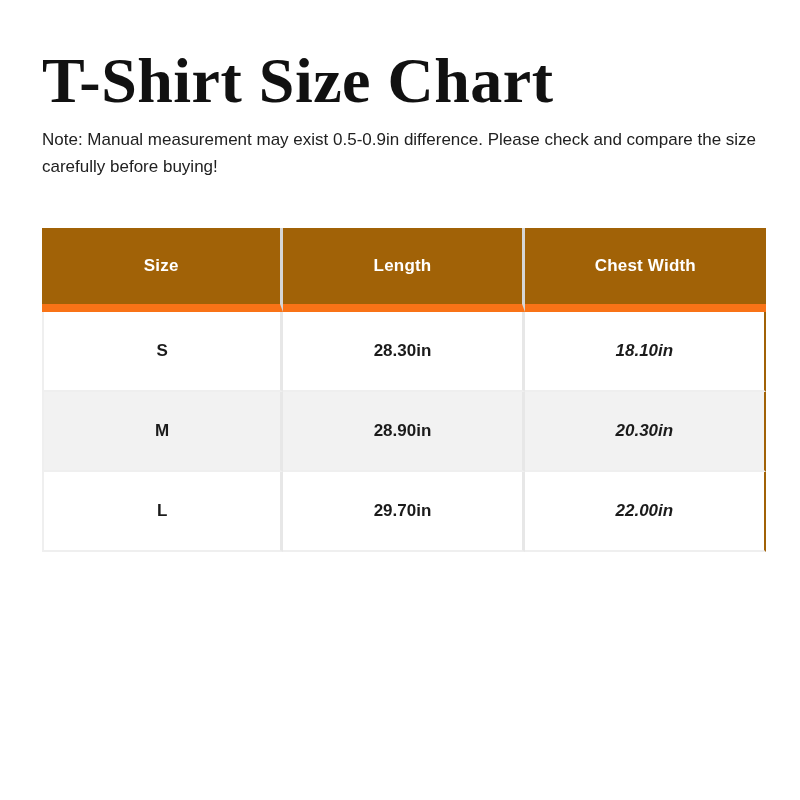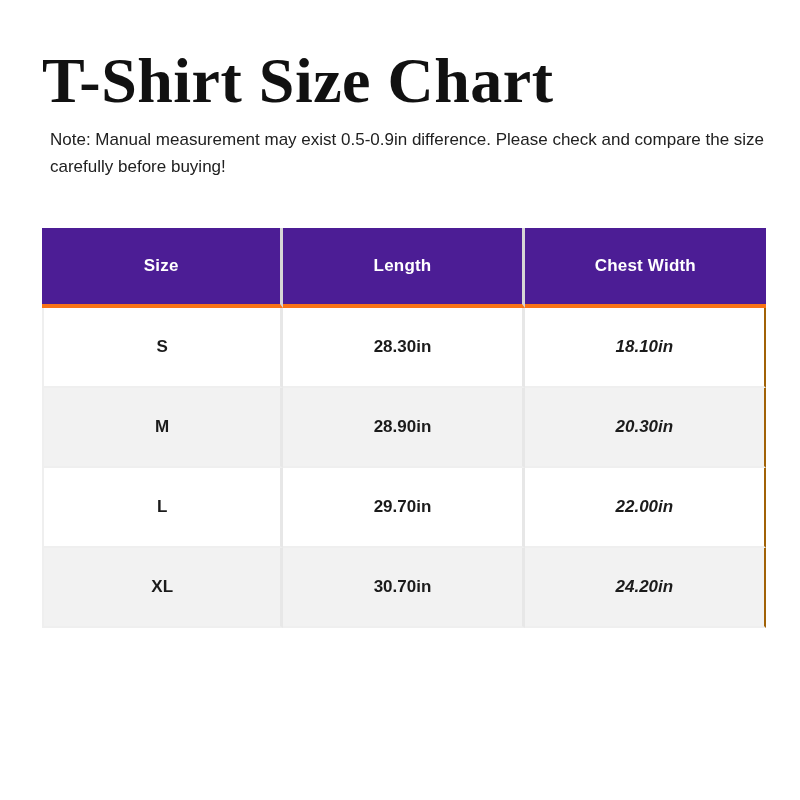--- a/index.html
+++ b/index.html
@@ -22,45 +22,45 @@
     margin: 0;
     font-family: "Liberation Serif", serif;
     font-weight: 700;
     font-size: 64px;
     line-height: 70px;
     letter-spacing: 0.5px;
     color: #111111;
     white-space: nowrap;
   }
   p.note {
-    margin: 10px 0 0 8px;
+    margin: 10px 0 0 0;
     font-size: 17px;
     line-height: 27px;
     color: #212121;
     max-width: 730px;
   }
   table.size-chart {
     margin-top: 48px;
     width: 724px;
     border-collapse: separate;
     border-spacing: 0;
     table-layout: fixed;
   }
   table.size-chart col { width: 33.333%; }
   thead th {
     height: 74px;
-    background: #4c1d95;
+    background: #a16207;
     color: #ffffff;
     font-size: 17px;
     font-weight: 600;
     letter-spacing: 0.2px;
     text-align: center;
     vertical-align: middle;
     border-right: 3px solid #d6d6d6;
-    border-bottom: 4px solid #f97316;
+    border-bottom: 8px solid #f97316;
   }
   thead th:last-child { border-right: none; text-align: center; }
   tbody td {
     height: 76px;
     text-align: center;
     vertical-align: middle;
     font-size: 17px;
     font-weight: 700;
     color: #1b1b1b;
     background: #ffffff;
@@ -102,21 +102,16 @@
       <tr>
         <td>M</td>
         <td>28.90in</td>
         <td>20.30in</td>
       </tr>
       <tr>
         <td>L</td>
         <td>29.70in</td>
         <td>22.00in</td>
       </tr>
-      <tr>
-        <td>XL</td>
-        <td>30.70in</td>
-        <td>24.20in</td>
-      </tr>
     </tbody>
   </table>
 
 </div>
 
 </body></html>

